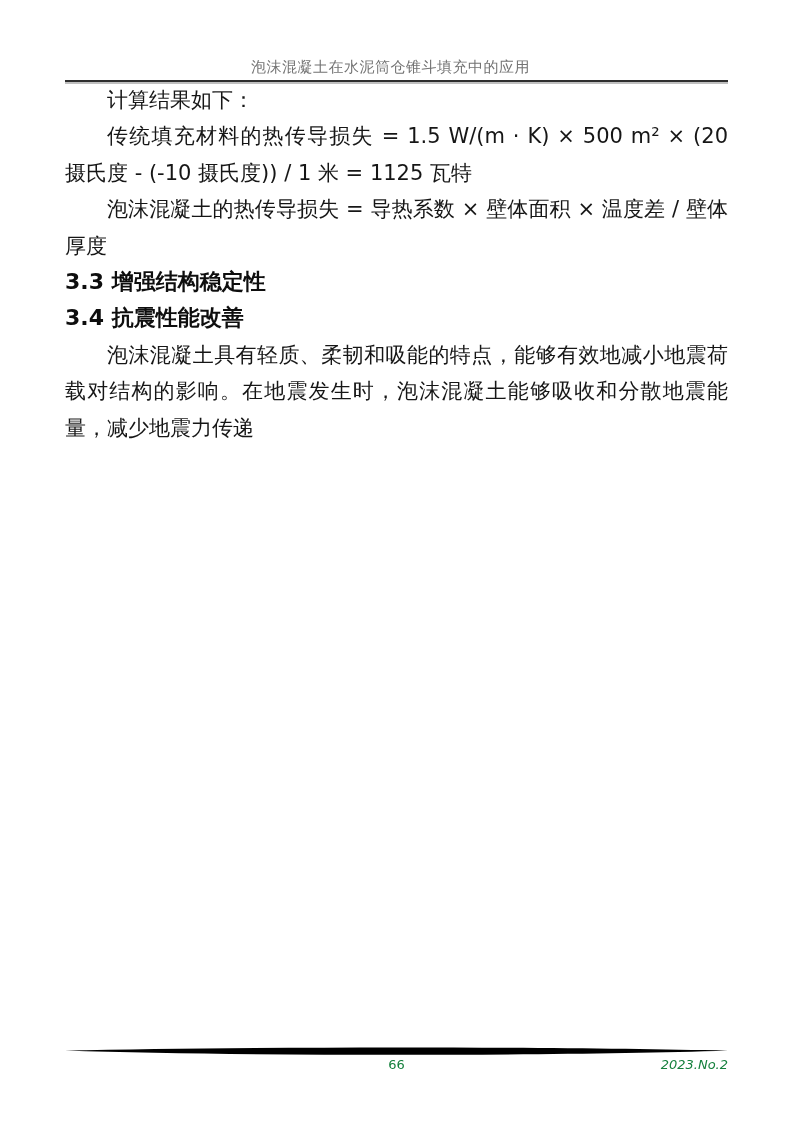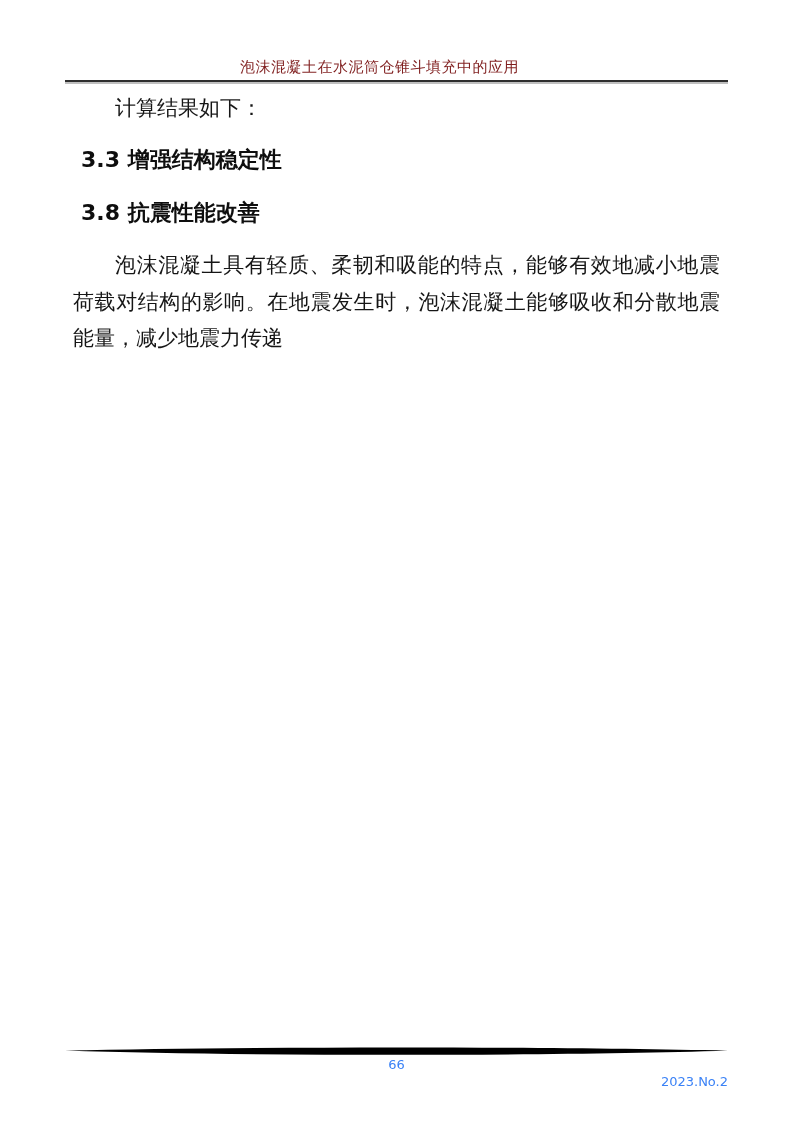--- a/index.html
+++ b/index.html
@@ -8,25 +8,25 @@
     background: #ffffff;
     position: relative;
     overflow: hidden;
     font-family: "DejaVu Serif", serif;
   }
   .page {
     position: absolute; inset: 0;
   }
   .header-title {
     position: absolute;
-    top: 58px; left: 48px; width: 663px;
+    top: 58px; left: 59px; width: 663px;
     text-align: center;
     font-size: 15px;
     letter-spacing: 0.5px;
-    color: #7f1d1d;
+    color: #737373;
     font-family: "DejaVu Serif", serif;
     white-space: nowrap;
   }
   .header-rule {
     position: absolute;
     top: 80px; left: 65px; width: 663px; height: 4px;
     background: linear-gradient(to bottom,
       #2e2e2e 0px, #2e2e2e 2.4px,
       #bfbfbf 2.4px, #bfbfbf 3.6px,
       transparent 3.6px);
@@ -35,65 +35,68 @@
     position: absolute;
     top: 82px; left: 65px; width: 663px;
     font-size: 21px;
     line-height: 36.4px;
     color: #161616;
     text-align: justify;
     text-justify: inter-ideograph;
     word-break: break-all;
   }
   .para {
-    margin: 8px;
+    margin: 0;
     text-indent: 2em;
     
     font-family: "DejaVu Sans", serif;
   }
   .heading {
-    margin: 16px;
+    margin: 0;
     text-indent: 0;
     font-family: "DejaVu Sans", sans-serif;
     font-weight: bold;
     font-size: 22px;
     line-height: 36.4px;
     color: #0e0e0e;
   }
   .footer-bar {
     position: absolute;
     top: 1045px; left: 65px; width: 663px; height: 12px;
   }
   .footer-row {
     position: absolute;
     top: 1057px; left: 65px; width: 663px;
     font-family: "DejaVu Sans", sans-serif;
     font-size: 13px;
-    color: #3b82f6;
+    color: #15803d;
     text-align: center;
   }
   .issue-number {
     position: absolute;
-    right: 0; top: 17px;
+    right: 0; top: 0;
     text-align: center;
+    font-style: italic;
   }
 </style>
 </head>
 <body>
 
 <div class="page">
 
   <div class="header-title">泡沫混凝土在水泥筒仓锥斗填充中的应用</div>
 
   <div class="header-rule"></div>
 
   <div class="doc-body">
       <p class="para">计算结果如下：</p>
+      <p class="para">传统填充材料的热传导损失 = 1.5 W/(m · K) × 500 m² × (20 摄氏度 - (-10 摄氏度)) / 1 米 = 1125 瓦特</p>
+      <p class="para">泡沫混凝土的热传导损失 = 导热系数 × 壁体面积 × 温度差 / 壁体厚度</p>
       <h3 class="heading">3.3 增强结构稳定性</h3>
-      <h3 class="heading">3.8 抗震性能改善</h3>
+      <h3 class="heading">3.4 抗震性能改善</h3>
       <p class="para">泡沫混凝土具有轻质、柔韧和吸能的特点，能够有效地减小地震荷载对结构的影响。在地震发生时，泡沫混凝土能够吸收和分散地震能量，减少地震力传递</p>
     </div>
 
   <svg class="footer-bar" viewBox="0 0 663 12" preserveAspectRatio="none" aria-hidden="true">
     <path d="M0,5.6
              C 90,3.6 210,2.4 331,2.4
              C 452,2.4 573,3.6 663,5.6
              C 573,8.8 452,9.8 331,9.8
              C 210,9.8 90,8.8 0,5.6 Z" fill="#000000"></path>
   </svg>

